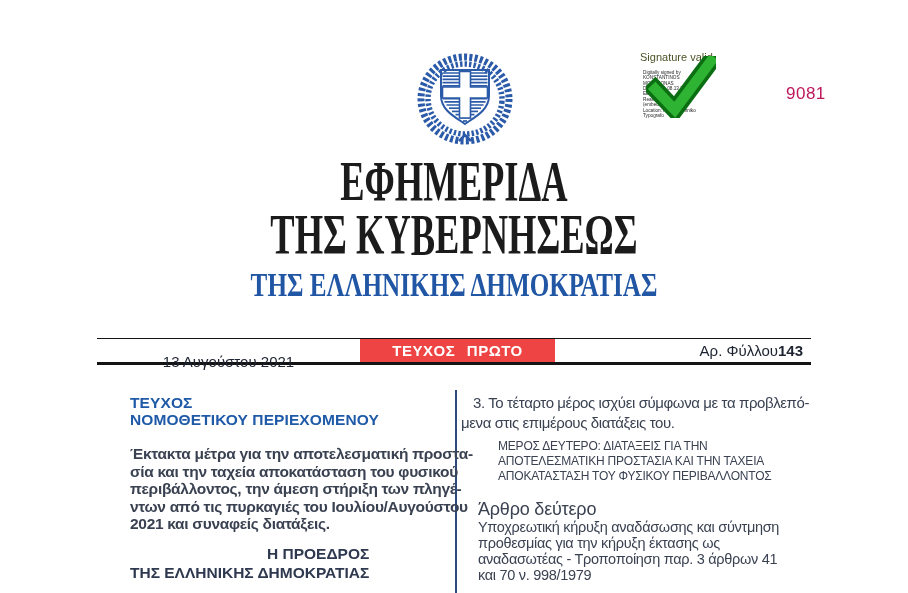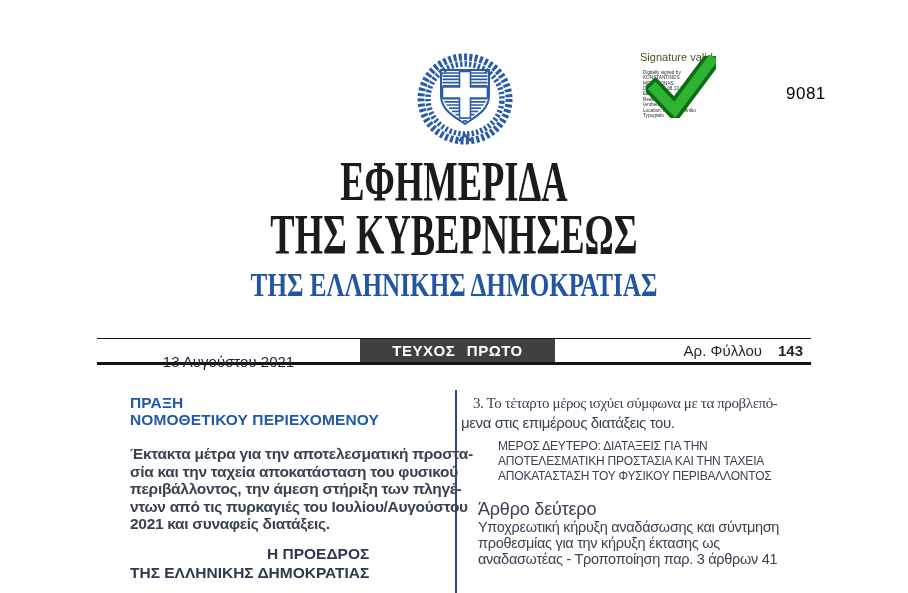--- a/index.html
+++ b/index.html
@@ -15,62 +15,62 @@
     position:absolute;left:2px;top:1px;font-size:11px;color:#4b5226;
     font-family:"Liberation Sans",sans-serif;white-space:nowrap;
   }
   .sig-details{
     position:absolute;left:5px;top:20px;width:120px;
     font-size:9px;line-height:1.15;color:#1f1f1f;
     transform:scale(0.52);transform-origin:0 0;white-space:nowrap;
   }
   .sig-check{position:absolute;left:8px;top:6px;width:70px;height:62px;pointer-events:none;}
   .sheet-number{
-    position:absolute;left:786px;top:84px;font-size:17px;color:#000000;letter-spacing:0.5px;
+    position:absolute;left:786px;top:84px;font-size:17px;color:#be185d;letter-spacing:0.5px;
   }
   
   .mast{position:absolute;left:0;right:0;text-align:center;color:#1b1b1b;
     font-family:"Liberation Serif",serif;font-weight:700;white-space:nowrap;}
   .mast-1{top:153px;font-size:57px;line-height:57px;transform:scaleX(0.64);}
   .mast-2{top:206px;font-size:57px;line-height:57px;transform:scaleX(0.64);}
   .mast-sub{top:268px;font-size:34px;line-height:34px;color:#2156a5;transform:scaleX(0.74);}
   
   .issue-bar{
     position:absolute;left:97px;top:338px;width:714px;height:23px;
     border-top:1.5px solid #141414;border-bottom:3.5px solid #141414;
     display:flex;align-items:stretch;color:#1d2330;font-size:15px;
   }
   .issue-date{flex:0 0 263px;display:flex;align-items:center;justify-content:center;margin-top:21px;}
   .issue-volume{
-    flex:0 0 195px;background:#404040;color:#ffffff;font-weight:700;
+    flex:0 0 195px;background:#ef4444;color:#ffffff;font-weight:700;
     display:flex;align-items:center;justify-content:center;
     letter-spacing:0.5px;word-spacing:7px;font-size:15px;
   }
-  .issue-number{flex:1;display:flex;align-items:center;justify-content:flex-end;padding-right:8px;gap:16px;}
+  .issue-number{flex:1;display:flex;align-items:center;justify-content:flex-end;padding-right:8px;gap:0;}
   .issue-number b{font-weight:700;text-align:center;}
   
   .col-divider{position:absolute;left:455px;top:390px;width:2px;height:203px;background:#2c4a7c;}
   .t{white-space:nowrap;}
   .left-heading{
     position:absolute;left:130px;top:394px;color:#1f5aa8;font-weight:700;
     font-size:15.5px;line-height:17px;letter-spacing:0.1px;
   }
   .left-summary{
     position:absolute;left:130px;top:445px;color:#3a4252;font-weight:700;
     font-size:15.5px;line-height:17.5px;letter-spacing:-0.3px;
   }
   .left-issuer{
     position:absolute;left:130px;top:545px;color:#2e3950;font-weight:700;
     font-size:15.5px;line-height:18.5px;text-align:right;
   }
   .right-para{
     position:absolute;left:461px;top:393px;color:#3a4252;
     font-size:15px;line-height:20px;letter-spacing:-0.4px;
   }
-  .right-para .indent{padding-left:12px;font-family:Liberation Serif, serif;}
+  .right-para .indent{padding-left:12px;}
   .right-part{
     position:absolute;left:498px;top:439px;color:#3a4252;
     font-size:12px;line-height:15px;letter-spacing:-0.2px;
   }
   .right-article-title{
     position:absolute;left:478px;top:501px;color:#3a4252;
     font-size:18px;line-height:16px;letter-spacing:-0.2px;
   }
   .right-article-summary{
     position:absolute;left:478px;top:519px;color:#3a4252;
@@ -145,21 +145,21 @@
     <div class="issue-volume">ΤΕΥΧΟΣ ΠΡΩΤΟ</div>
     <div class="issue-number">
       <span>Αρ. Φύλλου</span>
       <b>143</b>
     </div>
   </div>
 
   <div class="col-divider"></div>
 
   <div class="left-heading">
-    <div class="t">ΠΡΑΞΗ</div>
+    <div class="t">ΤΕΥΧΟΣ</div>
     <div class="t">ΝΟΜΟΘΕΤΙΚΟΥ ΠΕΡΙΕΧΟΜΕΝΟΥ</div>
   </div>
   <div class="left-summary">
     <div class="t">Έκτακτα μέτρα για την αποτελεσματική προστα-</div>
     <div class="t">σία και την ταχεία αποκατάσταση του φυσικού</div>
     <div class="t">περιβάλλοντος, την άμεση στήριξη των πληγέ-</div>
     <div class="t">ντων από τις πυρκαγιές του Ιουλίου/Αυγούστου</div>
     <div class="t">2021 και συναφείς διατάξεις.</div>
   </div>
   <div class="left-issuer">
@@ -174,15 +174,16 @@
   <div class="right-part">
     <div class="t">ΜΕΡΟΣ ΔΕΥΤΕΡΟ: ΔΙΑΤΑΞΕΙΣ ΓΙΑ ΤΗΝ</div>
     <div class="t">ΑΠΟΤΕΛΕΣΜΑΤΙΚΗ ΠΡΟΣΤΑΣΙΑ ΚΑΙ ΤΗΝ ΤΑΧΕΙΑ</div>
     <div class="t">ΑΠΟΚΑΤΑΣΤΑΣΗ ΤΟΥ ΦΥΣΙΚΟΥ ΠΕΡΙΒΑΛΛΟΝΤΟΣ</div>
   </div>
   <div class="right-article-title t">Άρθρο δεύτερο</div>
   <div class="right-article-summary">
     <div class="t">Υποχρεωτική κήρυξη αναδάσωσης και σύντμηση</div>
     <div class="t">προθεσμίας για την κήρυξη έκτασης ως</div>
     <div class="t">αναδασωτέας - Τροποποίηση παρ. 3 άρθρων 41</div>
+    <div class="t">και 70 ν. 998/1979</div>
   </div>
 
 </div>
 
 </body></html>

